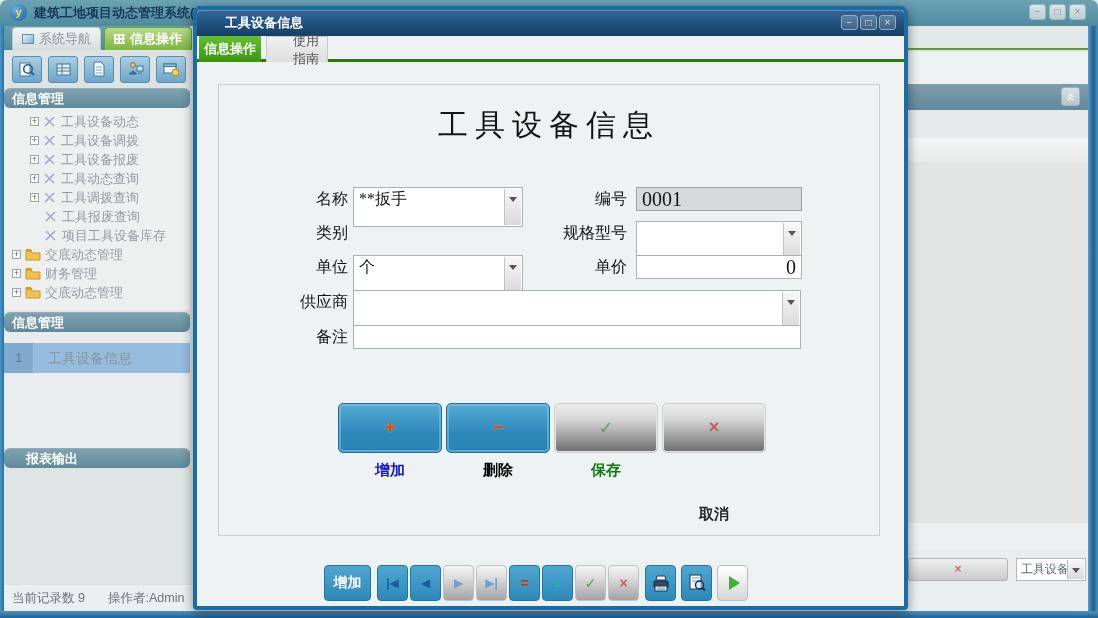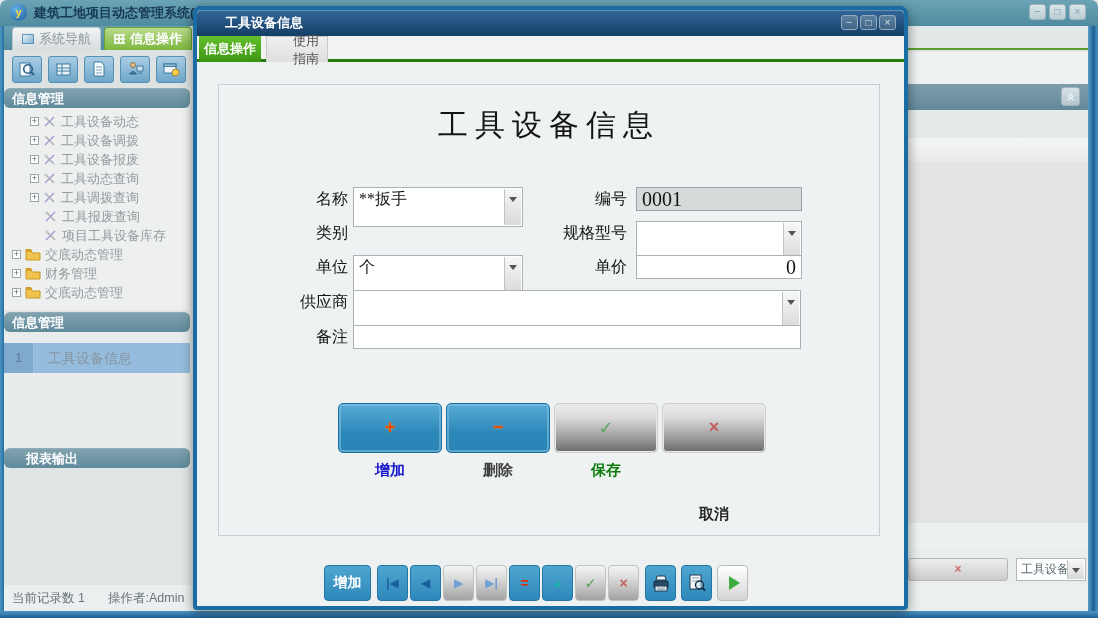--- a/index.html
+++ b/index.html
@@ -104,21 +104,21 @@
 
   .bigbtn { position:absolute; top:318px; width:104px; height:50px; border-radius:5px; }
   .bigbtn.bblue { background:linear-gradient(#57acd4,#2d88ba 60%,#2a83b5); border:1px solid #1e6e9e;
     box-shadow:inset 0 0 0 2px rgba(130,195,228,.55); }
   .bigbtn.bgray { background:linear-gradient(#ececec,#d8d8d8 30%,#9a9a9a 72%,#6b6b6b); border:1px solid #cfcfcf;
     box-shadow:inset 0 0 0 1px #e8e8e8; }
   .bsym { position:absolute; width:100%; text-align:center; top:13px; font-size:18px; font-weight:bold; }
   .s-or { color:#e84a00; text-shadow:0 0 2px #ff9c50; }
   .s-green { color:#5fa55f; } .s-red { color:#c25f5f; }
   .bigcap { position:absolute; top:376px; width:104px; text-align:center; font-weight:bold; font-size:15px; }
-  .c-blue { color:#1515cf; } .c-red { color:#404040; } .c-green { color:#0c7c0c; } .c-dark { color:#262626; }
+  .c-blue { color:#1515cf; } .c-red { color:#000000; } .c-green { color:#0c7c0c; } .c-dark { color:#262626; }
 
   .btb-add { position:absolute; left:127px; top:555px; width:47px; height:36px; border-radius:4px;
     background:linear-gradient(#4fa6d0,#2d88ba); border:1px solid #2375a6; color:#fff; font-weight:bold;
     font-size:14px; display:flex; align-items:center; justify-content:center; }
   .navrow { position:absolute; left:180px; top:555px; display:flex; gap:2px; }
   .navbtn { width:31px; height:36px; border-radius:4px; display:flex; align-items:center; justify-content:center;
     font-weight:bold; font-size:12px; }
   .nblue { background:linear-gradient(#4fa6d0,#2d88ba); border:1px solid #2375a6; }
   .ngray { background:linear-gradient(#f4f4f4,#dcdcdc 35%,#a2a2a2); border:1px solid #c2c2c2; }
   .nwhite { background:linear-gradient(#ffffff,#d5d5d5); border:1px solid #bcbcbc; }
@@ -292,21 +292,21 @@
   <div class="listarea"></div>
   <div class="wrow">
     <span class="wnum">1</span>
     <span class="wlabel">工具设备信息</span>
   </div>
 
   <div class="shead" style="top:448px;padding-left:22px;">报表输出</div>
   <div class="reparea"></div>
 
   <div class="statusbar">
-    <span class="st1">当前记录数 1</span>
+    <span class="st1">当前记录数 9</span>
     <span class="st2">操作者:Admin</span>
   </div>
 
   <div class="rp rp-tabline"></div>
   <div class="rp rp-a"></div>
   <div class="rp rp-teal">
     <span class="collapse-btn">
       <svg width="13" height="13" viewBox="0 0 14 14">
           <path d="M4 7.5 L7 4.5 L10 7.5" fill="none" stroke="#eef4f6" stroke-width="1.6"></path>
           <path d="M4 11 L7 8 L10 11" fill="none" stroke="#eef4f6" stroke-width="1.6"></path>

